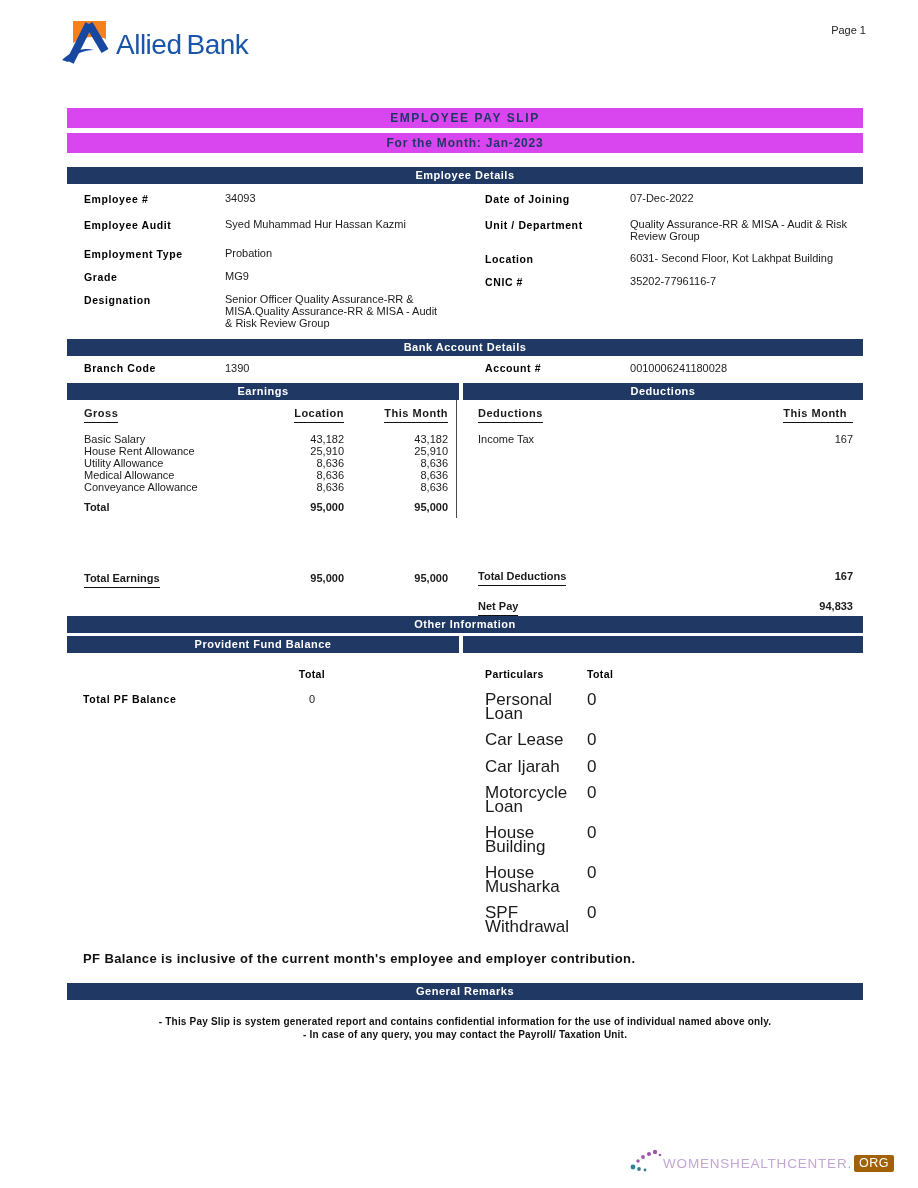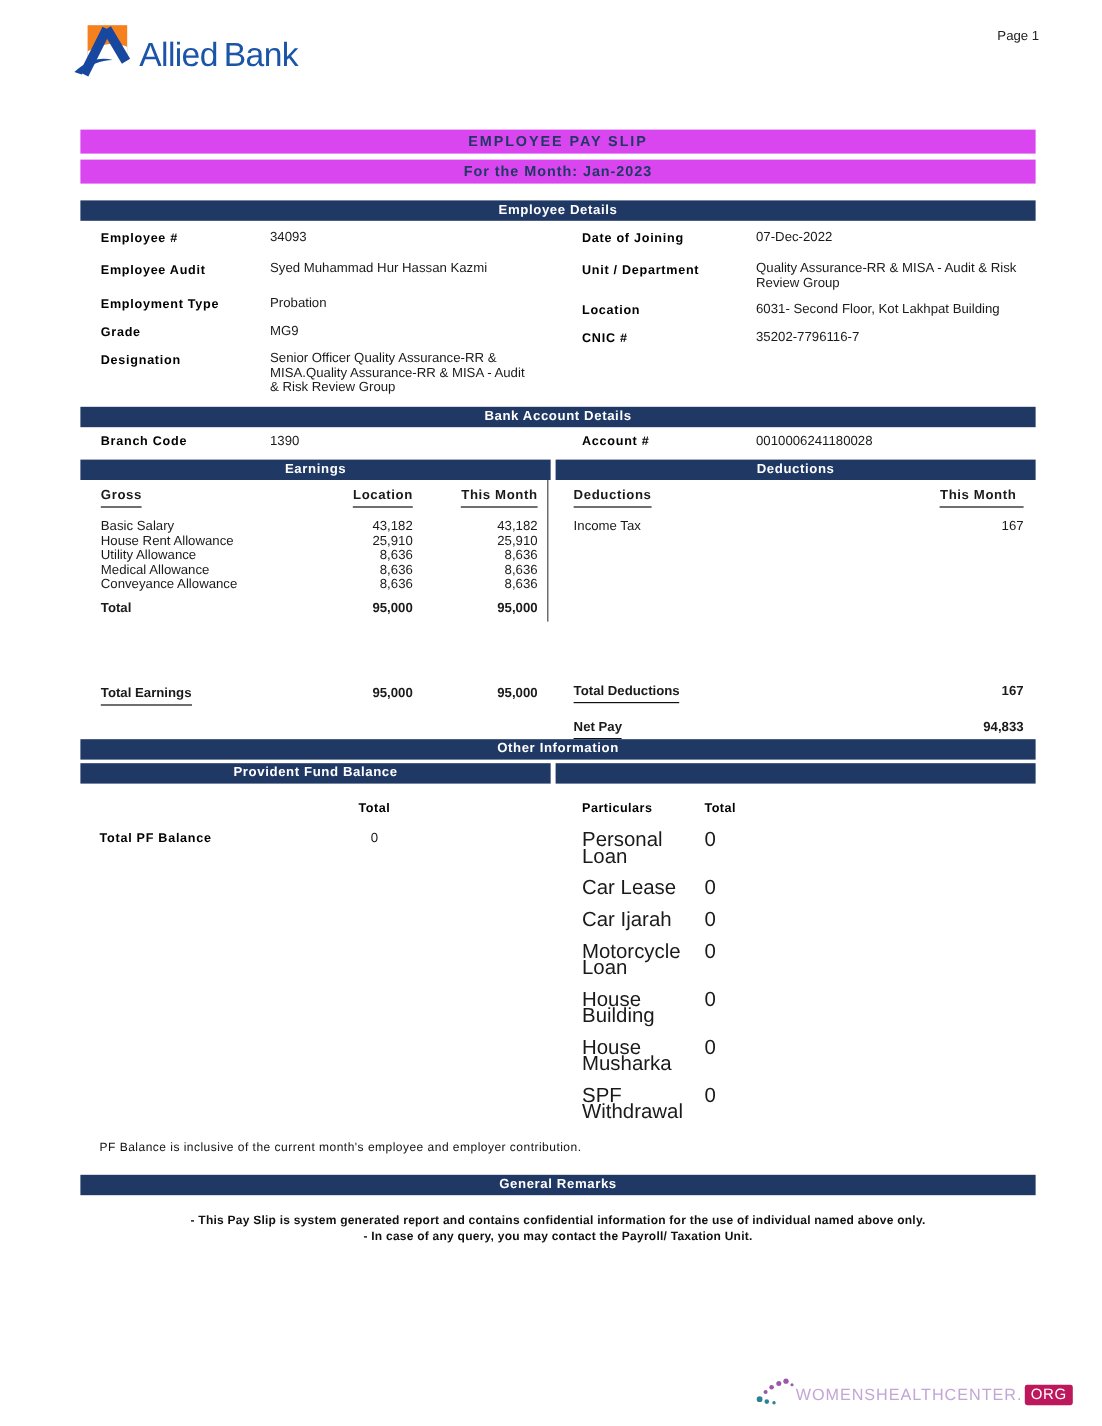--- a/index.html
+++ b/index.html
@@ -74,29 +74,29 @@
   .pf-val-col { width:100px; text-align:center; }
   .pf-l .pf-spacer { width:195px; flex:none; }
   .pf-bal-row { display:flex; margin-top:13px; }
   .pf-bal-row .lbl { width:179px; padding-left:16px; }
   .loan-hdr { display:flex; margin-top:15px; }
   .loan-hdr .h1 { width:102px; }
   .loan-row { display:flex; line-height:13.5px; font-size:17px; margin-top:13px; }
   .loan-row .n { width:102px; }
   .loan-rows { margin-top:13px; }
 
-  .pf-note { margin-top:18px; padding-left:16px; font-size:10px; font-weight:normal; letter-spacing:0.4px; color:#111; }
+  .pf-note { margin-top:18px; padding-left:16px; font-size:13px; font-weight:bold; letter-spacing:0.4px; color:#111; }
 
   .remarks-bar { margin-top:17px; }
   .remarks { margin-top:16px; text-align:center; font-size:10px; font-weight:bold; letter-spacing:0.2px; line-height:12.5px; color:#111; }
 
   
   .footer { position:absolute; right:24px; bottom:11px; display:flex; align-items:center; }
   .f-site { color:#C3A6D6; font-size:13.5px; letter-spacing:0.8px; }
-  .f-org { background:#be185d; color:#fff; font-size:12.5px; letter-spacing:0.5px;
+  .f-org { background:#a16207; color:#fff; font-size:12.5px; letter-spacing:0.5px;
            padding:1px 5px 2px 5px; border-radius:2px; margin-left:2px; }
 </style>
 </head>
 <body>
 
 <div class="page">
 
   <div class="logo">
     <span>
       <svg width="52" height="46" viewBox="0 0 52 46">

